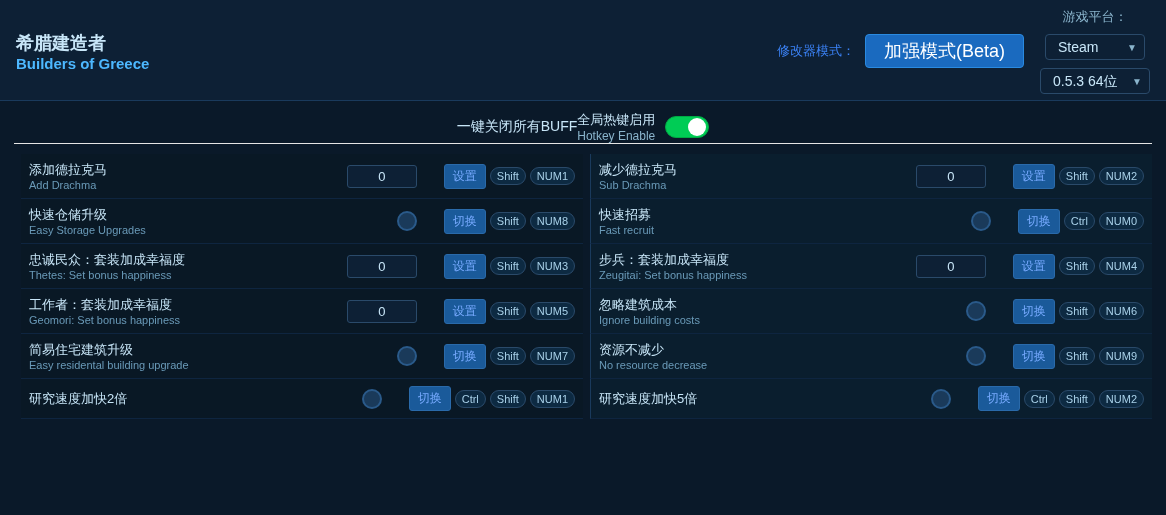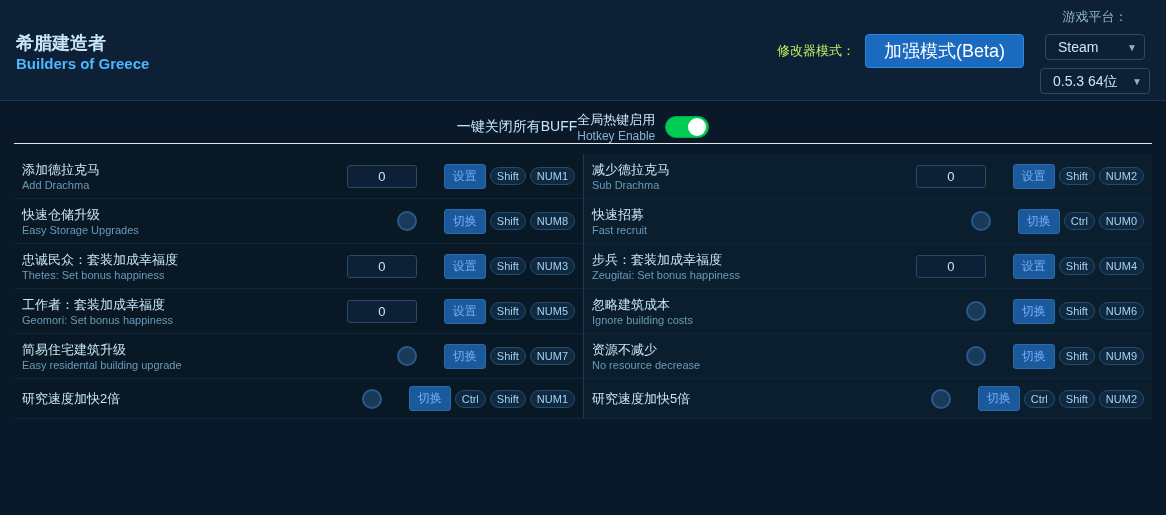--- a/index.html
+++ b/index.html
@@ -39,21 +39,21 @@
       gap: 16px;
     }
 
     .mode-section {
       display: flex;
       align-items: center;
       gap: 10px;
     }
 
     .mode-label {
-      color: #bef264;
+      color: #3b82f6;
       font-size: 13px;
     }
 
     .btn-enhanced {
       background: #1a6abf;
       color: #fff;
       border: 1px solid #2a8ae0;
       border-radius: 4px;
       padding: 4px 18px;
       font-size: 18px;
@@ -197,20 +197,21 @@
       grid-template-columns: 1fr 1fr;
       gap: 0;
     }
 
     .cheat-row {
       display: flex;
       align-items: center;
       padding: 7px 8px;
       border-bottom: 1px solid #0e2540;
       gap: 10px;
+      margin-left: 7px;
     }
 
     .cheat-row:nth-child(odd) {
       background: #091825;
     }
     .cheat-row:nth-child(even) {
       background: #0a1e2e;
     }
 
     .cheat-info {

